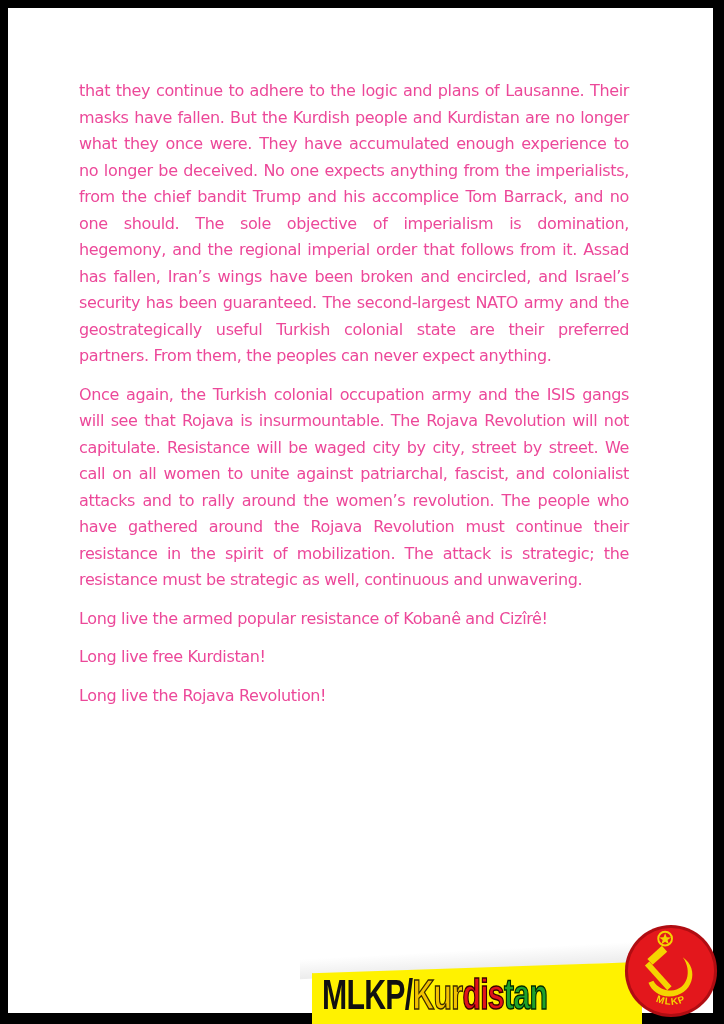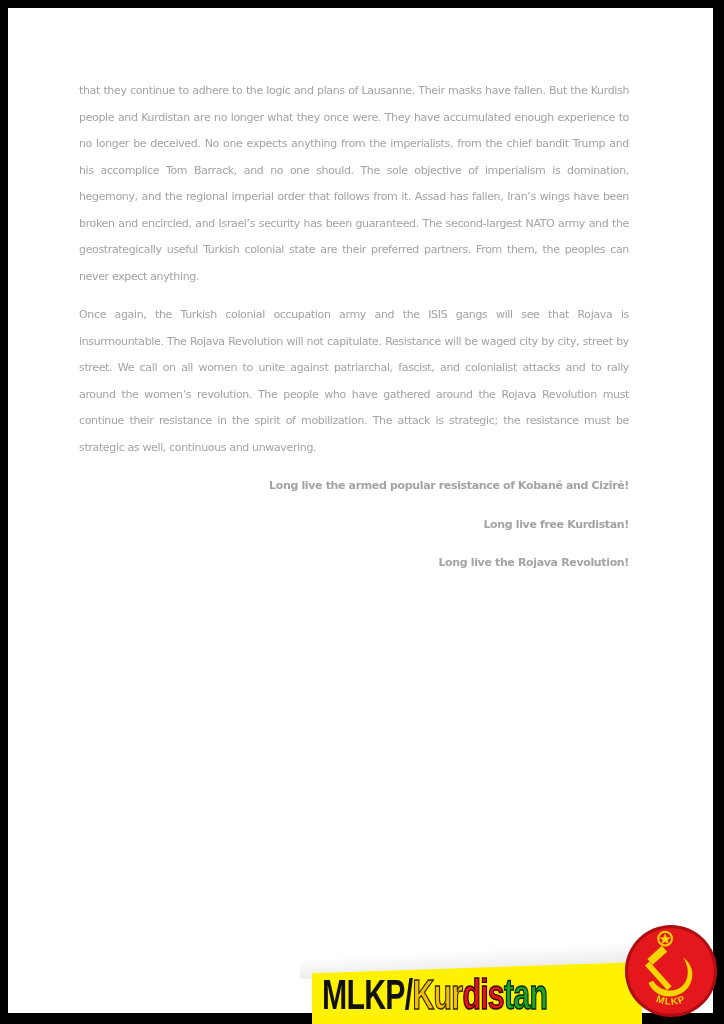--- a/index.html
+++ b/index.html
@@ -13,30 +13,30 @@
     .page {
       position: absolute;
       left: 8px; top: 8px;
       width: 705px; height: 1005px;
       background: #fff;
     }
     .content {
       position: absolute;
       left: 79px; top: 78px;
       width: 550px;
-      color: #a3a3a3;
-      font-size: 11px;
+      color: #ec4899;
+      font-size: 16px;
       line-height: 26.5px;
       letter-spacing: -0.35px;
     }
     .content p {
       margin: 0 0 12px 0;
       text-align: justify;
     }
-    .content p.short { margin-bottom: 12px; text-align: right; font-weight: bold; }
+    .content p.short { margin-bottom: 12px; text-align: left; }
 
     
     .banner {
       position: absolute;
       left: 312px; top: 962px;
       width: 330px; height: 62px;
       background: #fff200;
       clip-path: polygon(0 18%, 100% 0, 100% 100%, 0 100%);
       box-shadow: 0 -2px 6px rgba(0,0,0,0.3);
     }

